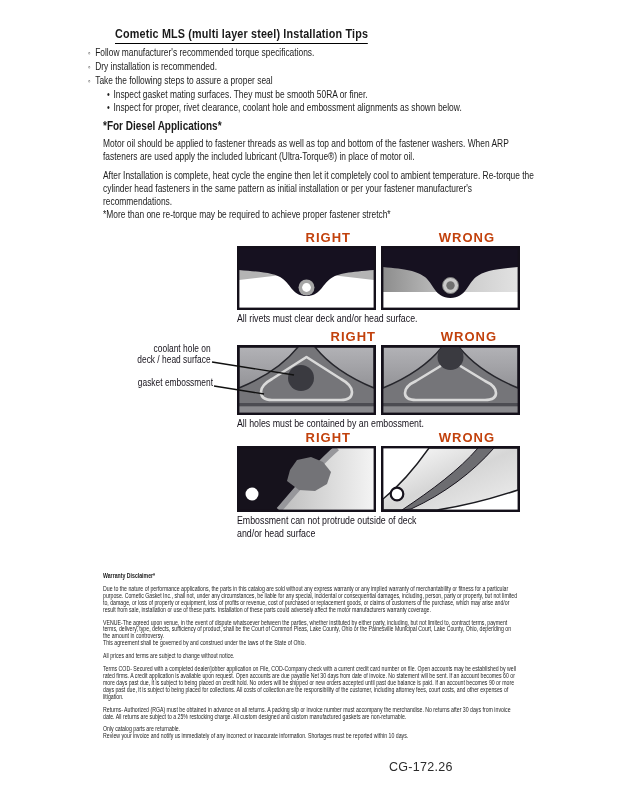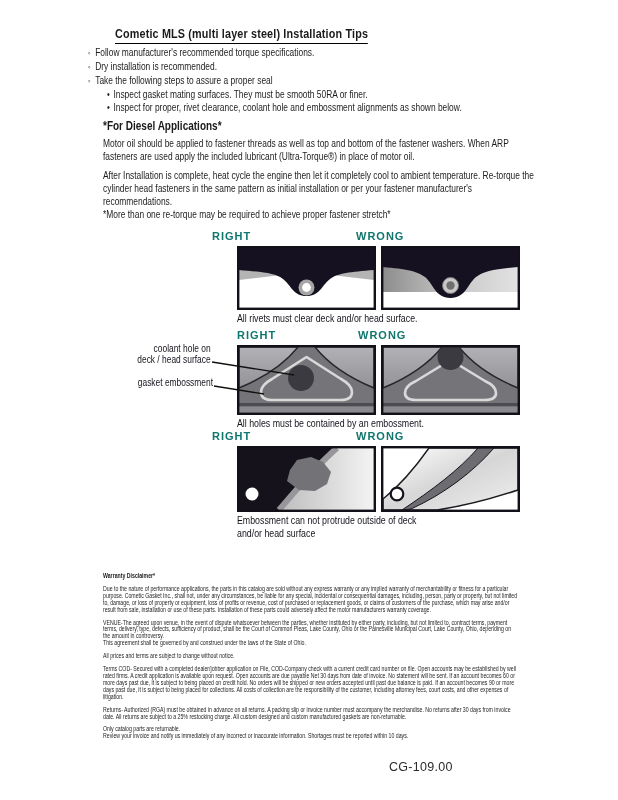--- a/index.html
+++ b/index.html
@@ -14,21 +14,21 @@
   .title{
     font-size:13.5px;font-weight:bold;white-space:nowrap;
     border-bottom:1.6px solid #000;padding-bottom:2px;letter-spacing:.2px;
   }
   .body-text{font-size:10.5px;line-height:13px;color:#1c1c1c;}
   .bullet-row{white-space:nowrap;font-size:10.5px;color:#1c1c1c;}
   .marker{display:inline-block;width:9px;font-size:9px;color:#1c1c1c;}
   .submarker{display:inline-block;width:8px;font-size:10px;color:#1c1c1c;}
   .diesel-heading{font-size:12.5px;font-weight:bold;white-space:nowrap;}
   .para{width:540px;}
-  .rw-label{font-size:11px;font-weight:bold;letter-spacing:1px;width:139px;text-align:left;color:#0f766e;}
+  .rw-label{font-size:13px;font-weight:bold;letter-spacing:1px;width:139px;text-align:right;color:#c2410c;}
   .caption{font-size:11px;line-height:12.5px;white-space:nowrap;color:#17131c;}
   .pointer-label{font-size:10.5px;line-height:11px;text-align:right;color:#17131c;}
   .legal{width:520px;font-size:6.5px;line-height:6.9px;color:#232323;}
   .legal .lg-h{font-weight:bold;margin-bottom:6px;}
   .legal .lg-p{margin-bottom:6px;}
   .legal .lg-p0{margin-bottom:0;}
   .footer-code{font-size:12.5px;color:#2b2b2b;letter-spacing:.3px;}
   svg{display:block;}
 </style>
 </head>
@@ -190,13 +190,13 @@
   <div class="lg-p">Due to the nature of performance applications, the parts in this catalog are sold without any express warranty or any implied warranty of merchantability or fitness for a particular purpose.  Cometic Gasket Inc., shall not, under any circumstances, be liable for any special, incidental or consequential damages, including, person, party or property, but not limited to, damage, or loss of property or equipment, loss of profits or revenue, cost of purchased or replacement goods, or claims of customers of the purchase, which may arise and/or result from sale, installation or use of these parts.  Installation of these parts could adversely affect the motor manufacturers warranty coverage.</div>
   <div class="lg-p0">VENUE-The agreed upon venue, in the event of dispute whatsoever between the parties, whether instituted by either party, including, but not limited to, contract terms, payment terms, delivery, type, defects, sufficiency of product, shall be the Court of Common Pleas, Lake County, Ohio or the Painesville Municipal Court, Lake County, Ohio, depending on the amount in controversy.</div>
   <div class="lg-p">This agreement shall be governed by and construed under the laws of the State of Ohio.</div>
   <div class="lg-p">All prices and terms are subject to change without notice.</div>
   <div class="lg-p">Terms COD- Secured with a completed dealer/jobber application on File, COD-Company check with a current credit card number on file.  Open accounts may be established by well rated firms.  A credit application is available upon request.  Open accounts are due payable Net 30 days from date of invoice.  No statement will be sent.  If an account becomes 60 or more days past due, it is subject to being placed on credit hold.  No orders will be shipped or new orders accepted until past due balance is paid.  If an account becomes 90 or more days past due, it is subject to being placed for collections.  All costs of collection are the responsibility of the customer, including attorney fees, court costs, and other expenses of litigation.</div>
   <div class="lg-p">Returns- Authorized (RGA) must be obtained in advance on all returns.  A packing slip or invoice number must accompany the merchandise.  No returns after 30 days from invoice date.  All returns are subject to a 25% restocking charge.  All custom designed and custom manufactured gaskets are non-returnable.</div>
   <div class="lg-p0">Only catalog parts are returnable.</div>
   <div class="lg-p0">Review your invoice and notify us immediately of any incorrect or inaccurate information.  Shortages must be reported within 10 days.</div>
 </div>
 
-<div class="abs footer-code" style="left:389px;top:760px;">CG-109.00</div>
+<div class="abs footer-code" style="left:389px;top:760px;">CG-172.26</div>
 
 </body></html>

